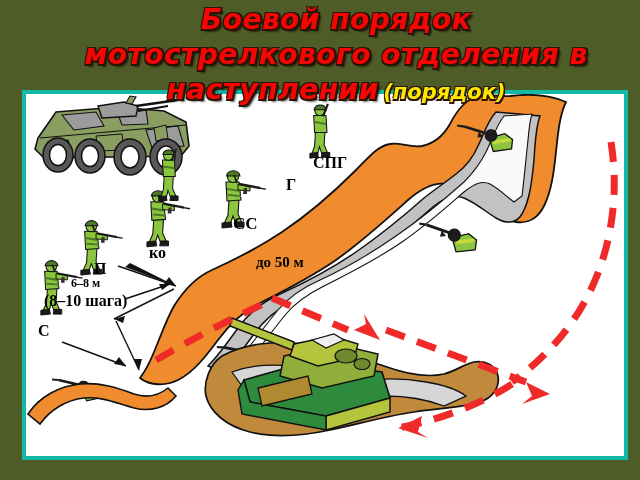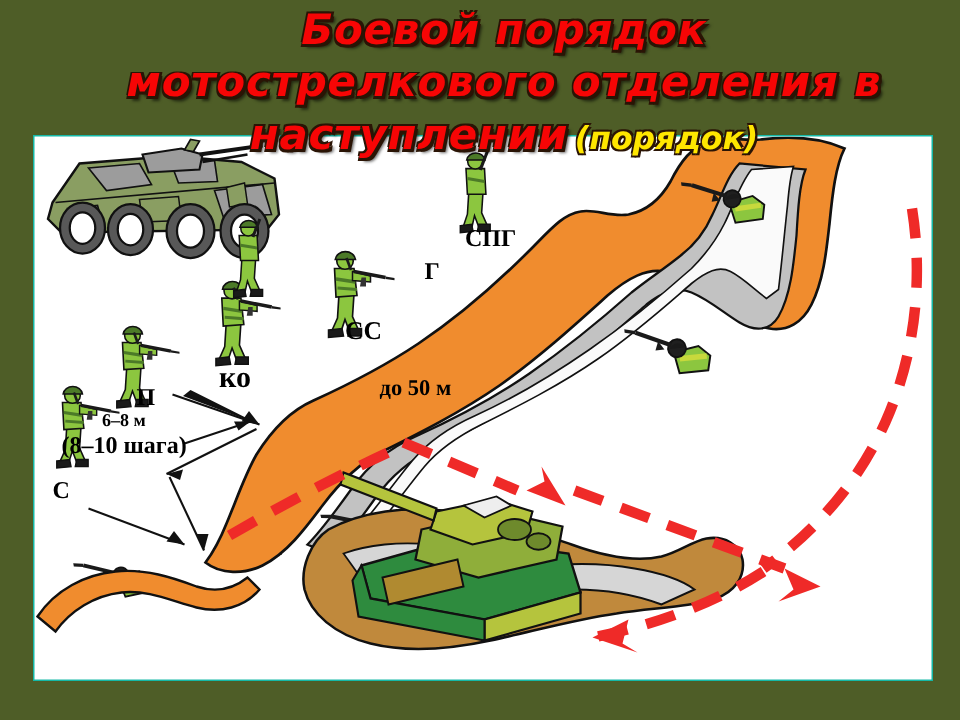--- a/index.html
+++ b/index.html
@@ -41,21 +41,21 @@
     text-shadow:
        1.5px 1.5px 0 #2a1405,
        1.5px -1px 0 #2a1405,
       -1px 1.5px 0 #2a1405,
       -1px -1px 0 #2a1405;
   }
   
   #canvas-frame{
     position:absolute;left:22px;top:90px;width:598px;height:362px;
     background:#ffffff;
-    border:1px solid #14b8a6;
+    border:4px solid #14b8a6;
     overflow:hidden;
   }
   #diagram{position:absolute;left:0;top:0;width:598px;height:362px;}
   .lbl{
     position:absolute;
     font-family:"Liberation Serif", serif;
     font-weight:bold;color:#000;
     white-space:nowrap;
     z-index:20;
   }
@@ -293,21 +293,21 @@
       <g fill="#ef2a28">
         <path d="M372,334 L396,322 L392,338 L402,344 Z"></path>
         <path d="M340,240 L314,230 L326,224 L324,214 Z" transform="translate(14,6)"></path>
         <path d="M502,290 L478,278 L484,292 L474,300 Z" transform="translate(22,10)"></path>
       </g>
     </svg>
 
     <div class="lbl" style="left:287px;top:60px;font-size:16px">СПГ</div>
     <div class="lbl" style="left:260px;top:82px;font-size:16px">Г</div>
     <div class="lbl" style="left:207px;top:120px;font-size:17px">СС</div>
-    <div class="lbl" style="left:123px;top:150px;font-size:20px">ко</div>
+    <div class="lbl" style="left:123px;top:150px;font-size:16px">ко</div>
     <div class="lbl" style="left:230px;top:160px;font-size:15px">до 50 м</div>
     <div class="lbl" style="left:68px;top:166px;font-size:16px">П</div>
     <div class="lbl" style="left:45px;top:182px;font-size:12px">6–8 м</div>
     <div class="lbl" style="left:18px;top:198px;font-size:16px">(8–10 шага)</div>
     <div class="lbl" style="left:12px;top:228px;font-size:16px">С</div>
 
   </div>
 </div>
 
 </body></html>

